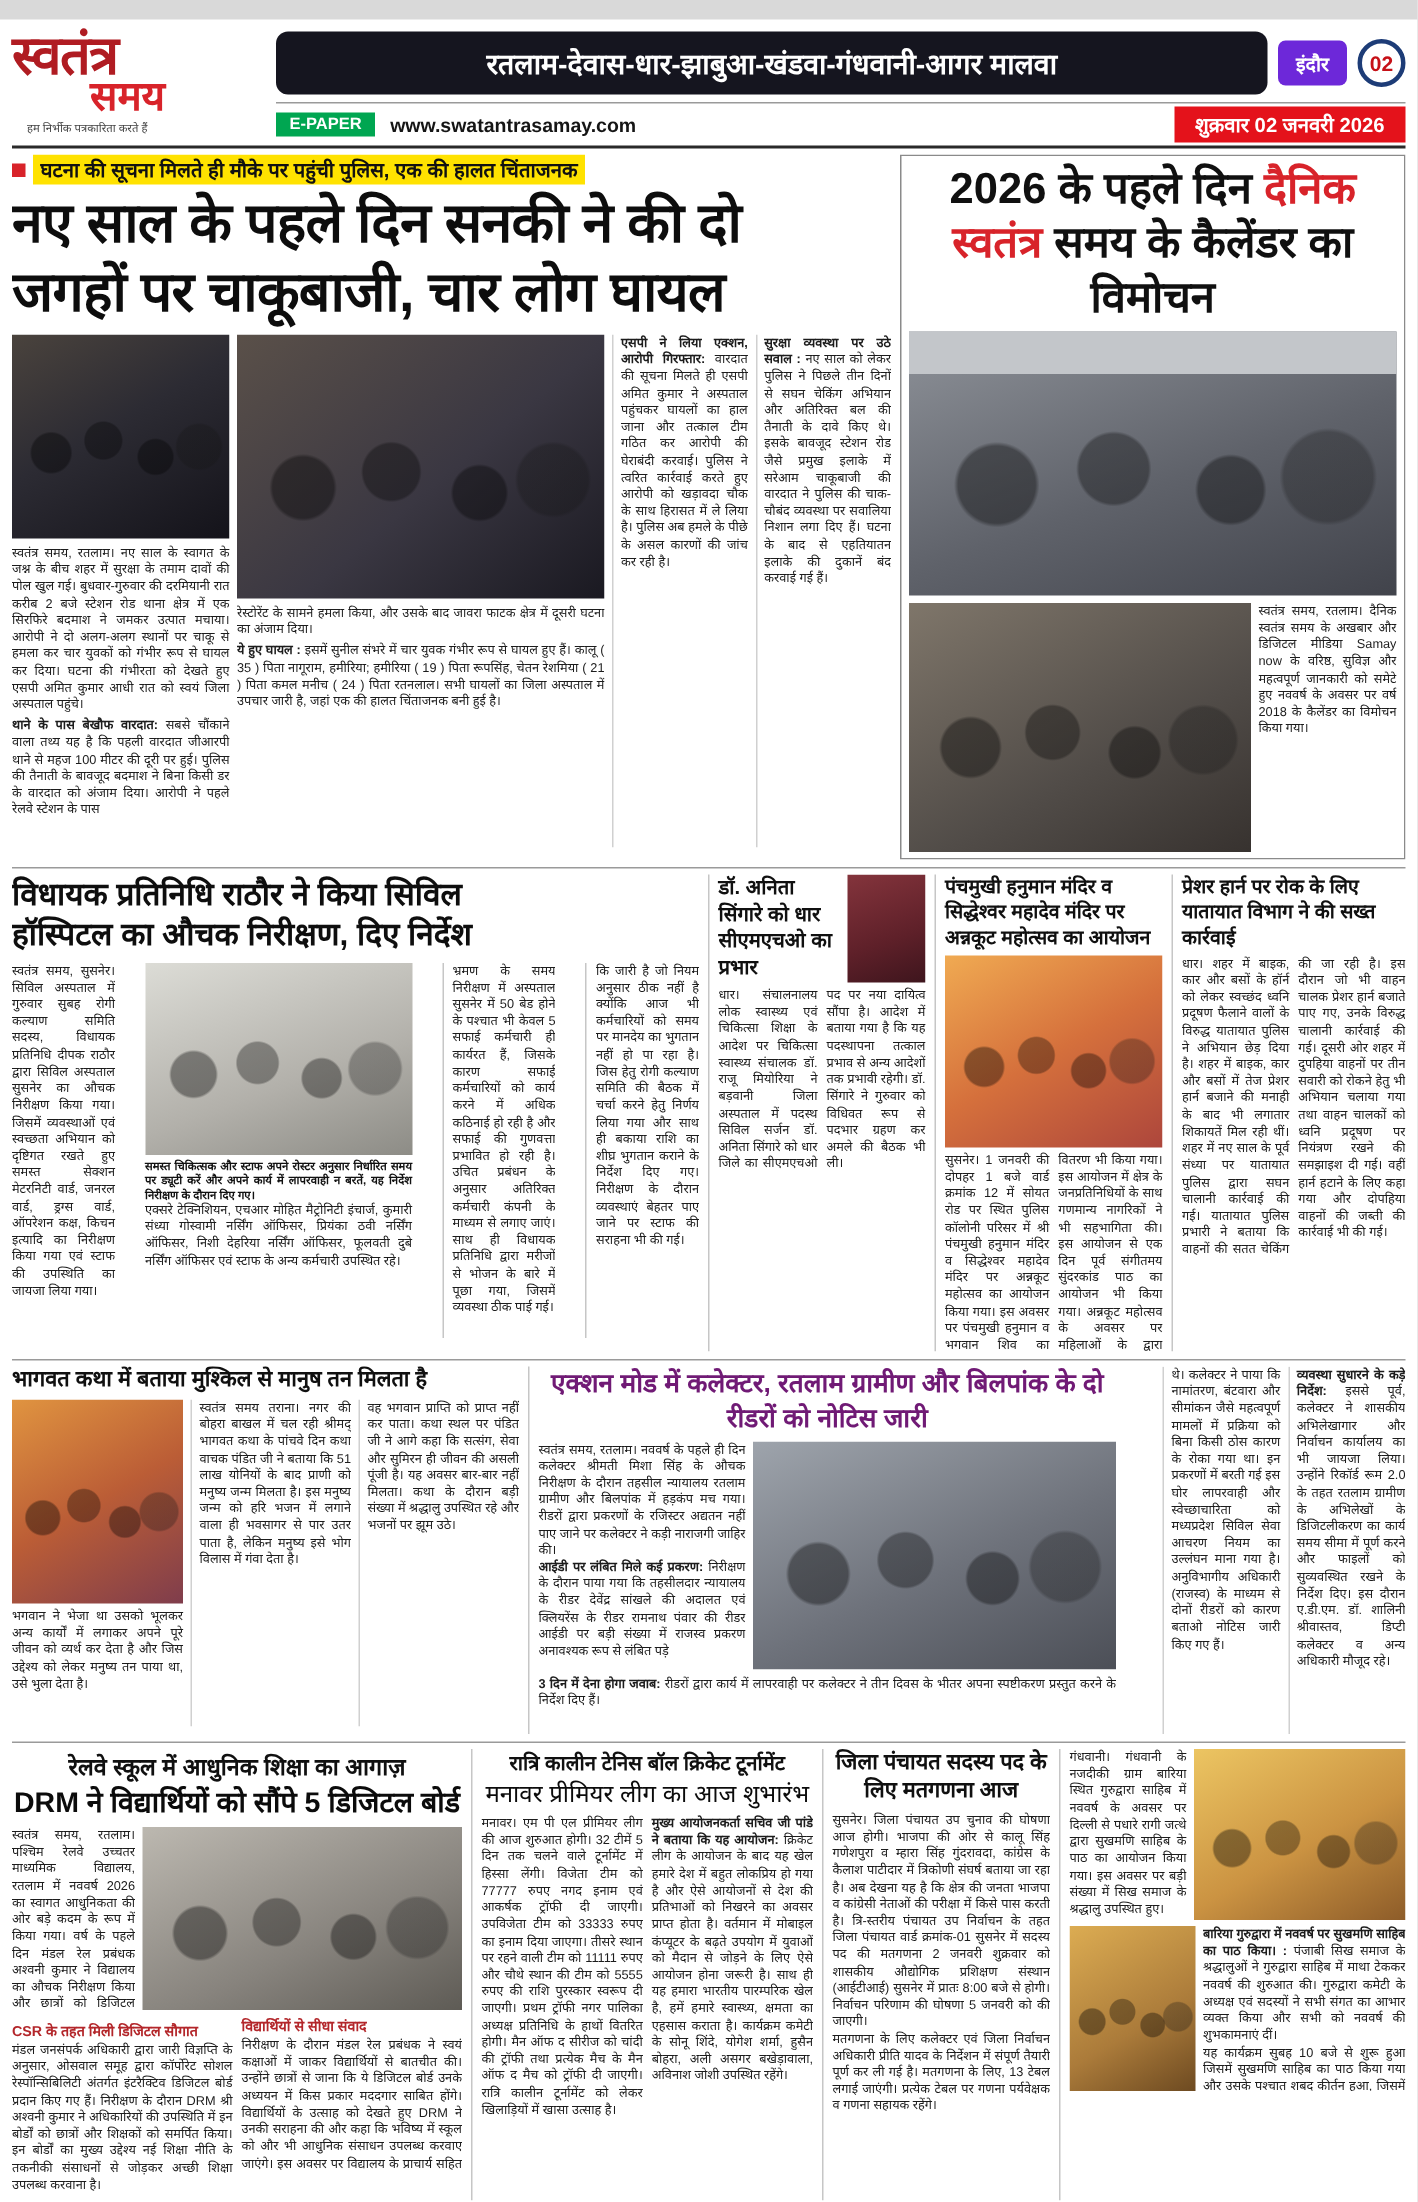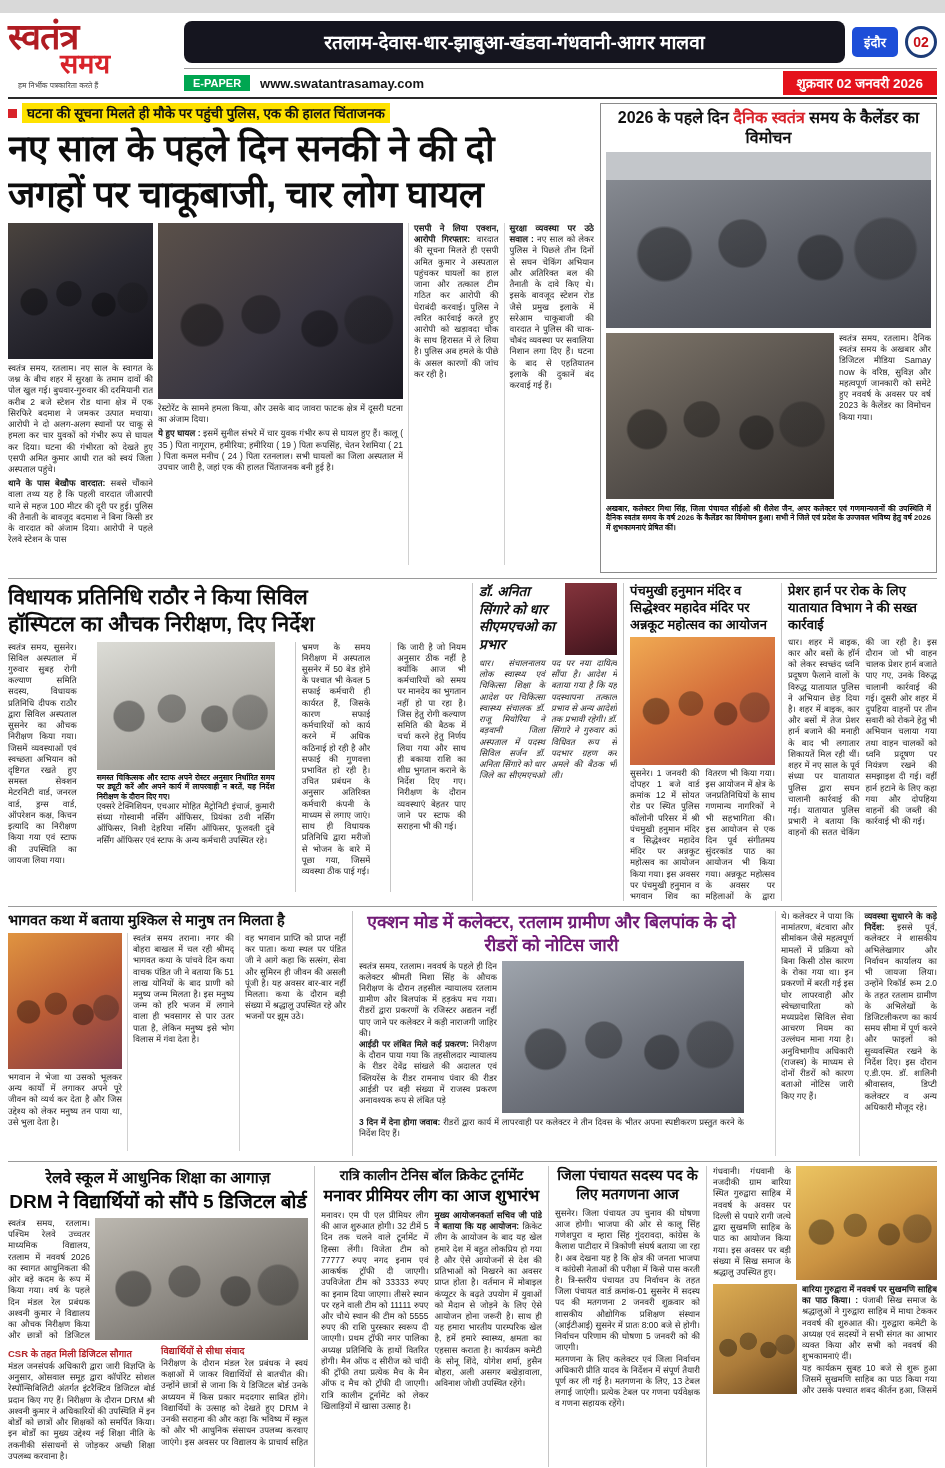--- a/index.html
+++ b/index.html
@@ -9,21 +9,21 @@
 
   
   .masthead{display:flex;gap:8px;height:80px;border-bottom:2px solid #2a2a2a;padding-bottom:3px;}
   .logo{width:168px;position:relative;}
   .logo-top{color:#b01c22;font-size:36px;font-weight:800;line-height:1;letter-spacing:-1px;}
   .logo-bottom{color:#d8232a;font-size:27px;font-weight:800;line-height:1;padding-left:52px;margin-top:-4px;}
   .tagline{font-size:7.5px;color:#444;margin-top:2px;padding-left:10px;}
   .mh-right{flex:1;display:flex;flex-direction:column;}
   .mh-top{display:flex;align-items:center;gap:7px;height:46px;}
   .cities{flex:1;background:#15151f;color:#fff;font-weight:800;font-size:19px;text-align:center;border-radius:8px;padding:8px 4px;white-space:nowrap;overflow:hidden;}
-  .edition{background:#1d4ed8;color:#fff;font-size:13px;font-weight:700;border-radius:5px;padding:6px 12px;}
+  .edition{background:#6d28d9;color:#fff;font-size:13px;font-weight:700;border-radius:5px;padding:6px 12px;}
   .pagenum{width:32px;height:32px;border-radius:50%;border:3px solid #1d3c77;color:#c61017;font-weight:800;font-size:14px;display:flex;align-items:center;justify-content:center;background:#fff;}
   .mh-bottom{display:flex;align-items:center;gap:10px;height:26px;border-top:1px solid #9a9a9a;margin-top:4px;padding-top:3px;}
   .epaper{background:#00a651;color:#fff;font-weight:800;font-size:11px;padding:2px 9px;}
   .website{font-weight:700;font-size:13px;color:#151515;}
   .mh-date{margin-left:auto;background:#e4121b;color:#fff;font-weight:700;font-size:13.5px;padding:3px 14px;}
 
   
   .bt{font-size:8.5px;line-height:1.32;text-align:justify;color:#1c1c1c;}
   .bt b{font-weight:800;}
   .photo{position:relative;overflow:hidden;background:#777;}
@@ -60,37 +60,37 @@
   .lcol{overflow:hidden;}
   .colA{width:145px;}
   .colB{width:245px;}
   .colC,.colD{flex:1;border-left:1px solid #d0d0d0;padding-left:5px;}
   .colA .photo{width:100%;height:136px;margin-bottom:4px;}
   .colB .photo{width:100%;height:176px;margin-bottom:4px;}
   .lead-cols p{margin-bottom:3px;}
 
   
   .calendar-story{flex:1;border:1px solid #8a8a8a;padding:4px 5px;overflow:hidden;}
-  .cal-head{text-align:center;font-size:16px;font-weight:800;line-height:1.25;color:#101010;margin-bottom:4px;}
+  .cal-head{text-align:center;font-size:29px;font-weight:800;line-height:1.25;color:#101010;margin-bottom:4px;}
   .cal-head .red{color:#d8232a;}
   .cal-photo1{width:100%;height:176px;margin-bottom:5px;}
   .cal-mid{display:flex;gap:5px;height:166px;margin-bottom:5px;overflow:hidden;}
   .cal-photo2{width:228px;height:100%;}
   .cal-sidecap{flex:1;overflow:hidden;}
   .cal-bottom{overflow:hidden;}
 
   
   .band2{height:323px;}
   .hospital{width:458px;overflow:hidden;}
   .hosp-head{font-size:21px;font-weight:800;line-height:1.3;color:#0e0e0e;margin-bottom:4px;}
   .hosp-cols{display:flex;gap:20px;height:250px;overflow:hidden;}
   .hc1,.hc3,.hc4{flex:1;overflow:hidden;}
   .hc2{width:178px;}
   .hc2 .photo{width:100%;height:128px;margin-bottom:3px;}
-  .cmho{width:145px;overflow:hidden;font-style:italic;}
+  .cmho{width:145px;overflow:hidden;}
   .cmho-top{display:flex;gap:4px;margin-bottom:3px;}
   .cmho-head{flex:1;font-size:13.5px;font-weight:800;line-height:1.3;color:#101010;}
   .cmho-photo{width:52px;height:72px;flex:none;}
   .two-col{columns:2;column-gap:6px;}
   .temple{width:152px;overflow:hidden;}
   .small-head{font-size:13px;font-weight:800;line-height:1.3;color:#101010;margin-bottom:3px;}
   .temple .photo{width:100%;height:128px;margin-bottom:3px;}
   .traffic{flex:1;overflow:hidden;}
 
   
@@ -115,21 +115,21 @@
   .band4{height:306px;}
   .drm{width:300px;overflow:hidden;}
   .drm-h1{text-align:center;font-size:15.5px;font-weight:800;color:#101010;}
   .drm-h2{text-align:center;font-size:19px;font-weight:800;color:#0b0b0b;margin-bottom:4px;}
   .drm-mid{display:flex;gap:5px;height:122px;margin-bottom:4px;overflow:hidden;}
   .drm-c1{width:82px;overflow:hidden;}
   .drm-photo{flex:1;height:100%;}
   .drm-bottom{columns:2;column-gap:6px;height:118px;overflow:hidden;}
   .cricket{width:228px;overflow:hidden;}
   .cr-h1{text-align:center;font-size:13.5px;font-weight:800;color:#101010;}
-  .cr-h2{text-align:center;font-size:16px;font-weight:700;color:#0b0b0b;margin-bottom:4px;}
+  .cr-h2{text-align:center;font-size:16px;font-weight:400;color:#0b0b0b;margin-bottom:4px;}
   .cricket .two-col{height:252px;overflow:hidden;}
   .panchayat{width:152px;overflow:hidden;}
   .pan-head{text-align:center;font-size:14.5px;font-weight:800;line-height:1.3;color:#101010;margin-bottom:4px;}
   .gurudwara{flex:1;overflow:hidden;}
   .gur-head{font-size:15px;font-weight:800;line-height:1.3;color:#101010;text-align:center;margin-bottom:4px;}
   .gur-r1{display:flex;gap:5px;height:114px;overflow:hidden;margin-bottom:4px;}
   .gur-p1{width:78px;overflow:hidden;}
   .gur-photo1{flex:1;height:100%;}
   .gur-r2{display:flex;gap:5px;height:110px;overflow:hidden;}
   .gur-photo2{width:84px;height:100%;flex:none;}
@@ -197,21 +197,21 @@
       </div>
     </article>
 
     <aside class="calendar-story">
       <h2 class="cal-head">
         <span>2026 के पहले दिन </span><span class="red">दैनिक स्वतंत्र</span><span> समय के कैलेंडर का विमोचन</span>
       </h2>
       <div class="photo ph-cal1 crowd cal-photo1"></div>
       <div class="cal-mid">
         <div class="photo ph-cal2 crowd cal-photo2"></div>
-        <p class="bt cal-sidecap">स्वतंत्र समय, रतलाम। दैनिक स्वतंत्र समय के अखबार और डिजिटल मीडिया Samay now के वरिष्ठ, सुविज्ञ और महत्वपूर्ण जानकारी को समेटे हुए नववर्ष के अवसर पर वर्ष 2023 के कैलेंडर का विमोचन किया गया।</p>
+        <p class="bt cal-sidecap">स्वतंत्र समय, रतलाम। दैनिक स्वतंत्र समय के अखबार और डिजिटल मीडिया Samay now के वरिष्ठ, सुविज्ञ और महत्वपूर्ण जानकारी को समेटे हुए नववर्ष के अवसर पर वर्ष 2018 के कैलेंडर का विमोचन किया गया।</p>
       </div>
       <p class="caption cal-bottom">अखबार, कलेक्टर मिथा सिंह, जिला पंचायत सीईओ श्री शैलेश जैन, अपर कलेक्टर एवं गणमान्यजनों की उपस्थिति में दैनिक स्वतंत्र समय के वर्ष 2026 के कैलेंडर का विमोचन हुआ। सभी ने जिले एवं प्रदेश के उज्जवल भविष्य हेतु वर्ष 2026 में शुभकामनाएं प्रेषित कीं।</p>
     </aside>
 
   </section>
 
   <section class="band band2">
 
     <article class="hospital">
       <h2 class="hosp-head">

